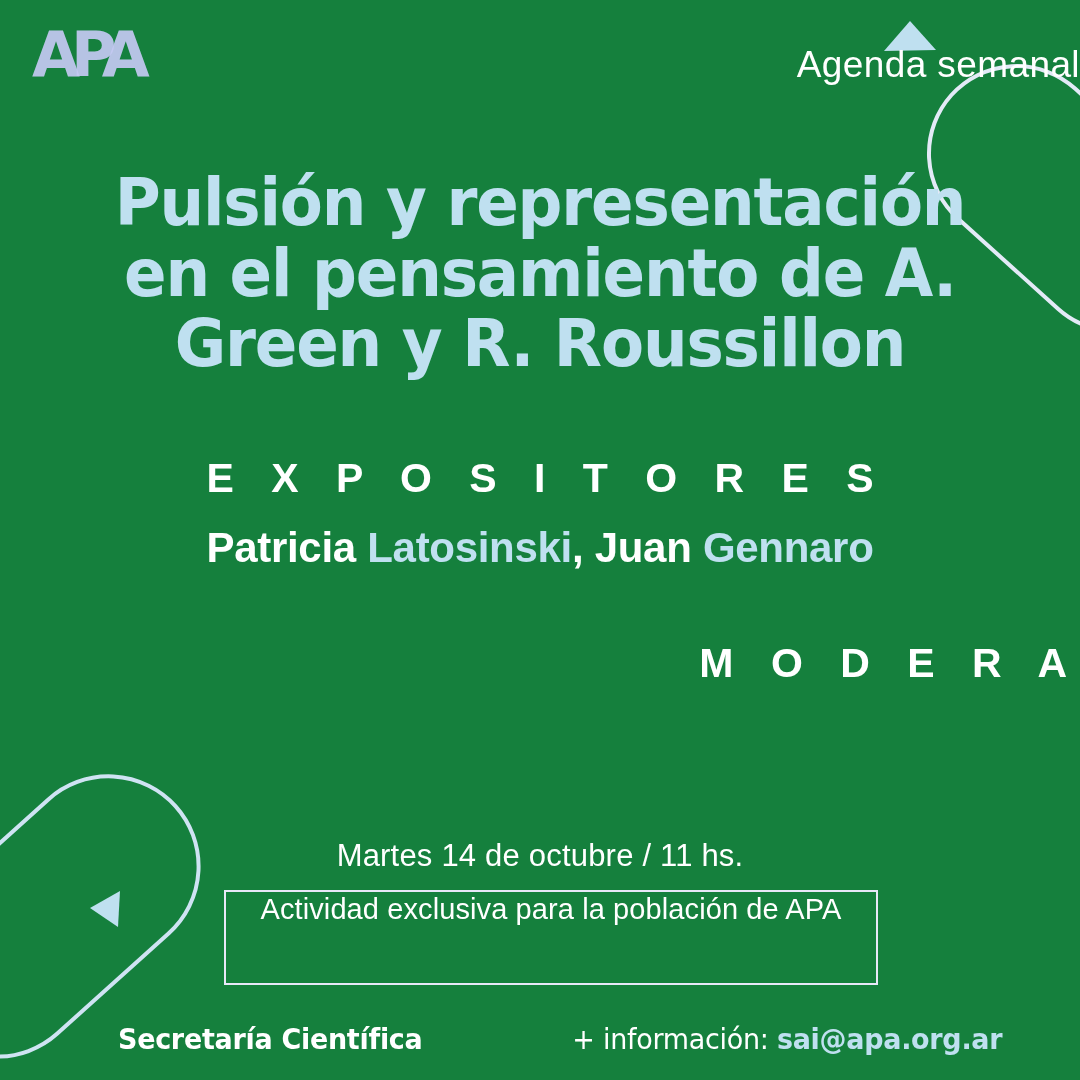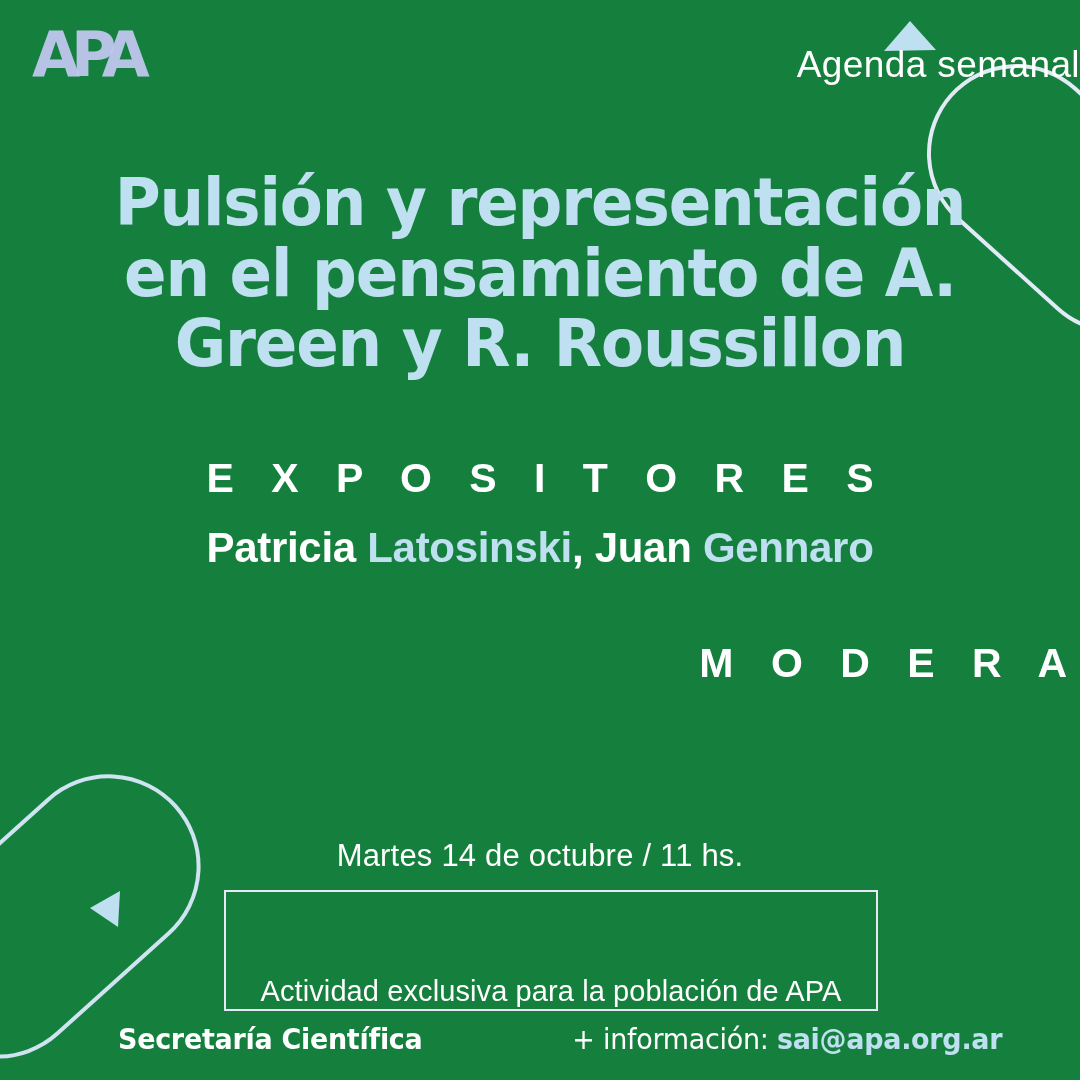--- a/index.html
+++ b/index.html
@@ -112,27 +112,27 @@
     letter-spacing: 0.2px;
     margin-top: 20px;
   }
 
   
   #info-box {
     position: absolute;
     left: 224px;
     top: 890px;
     width: 654px;
-    height: 121px;
+    height: 95px;
     box-sizing: border-box;
     border: 2px solid #e8e8f8;
     display: flex;
     flex-direction: column;
     align-items: center;
-    justify-content: flex-end;
+    justify-content: space-between;
   }
   #info-box .line1 {
     color: #ffffff;
     font-size: 29px;
     font-weight: 400;
     line-height: 1.2;
     letter-spacing: 0.1px;
   }
   #info-box .line2 {
     color: #ffffff;

